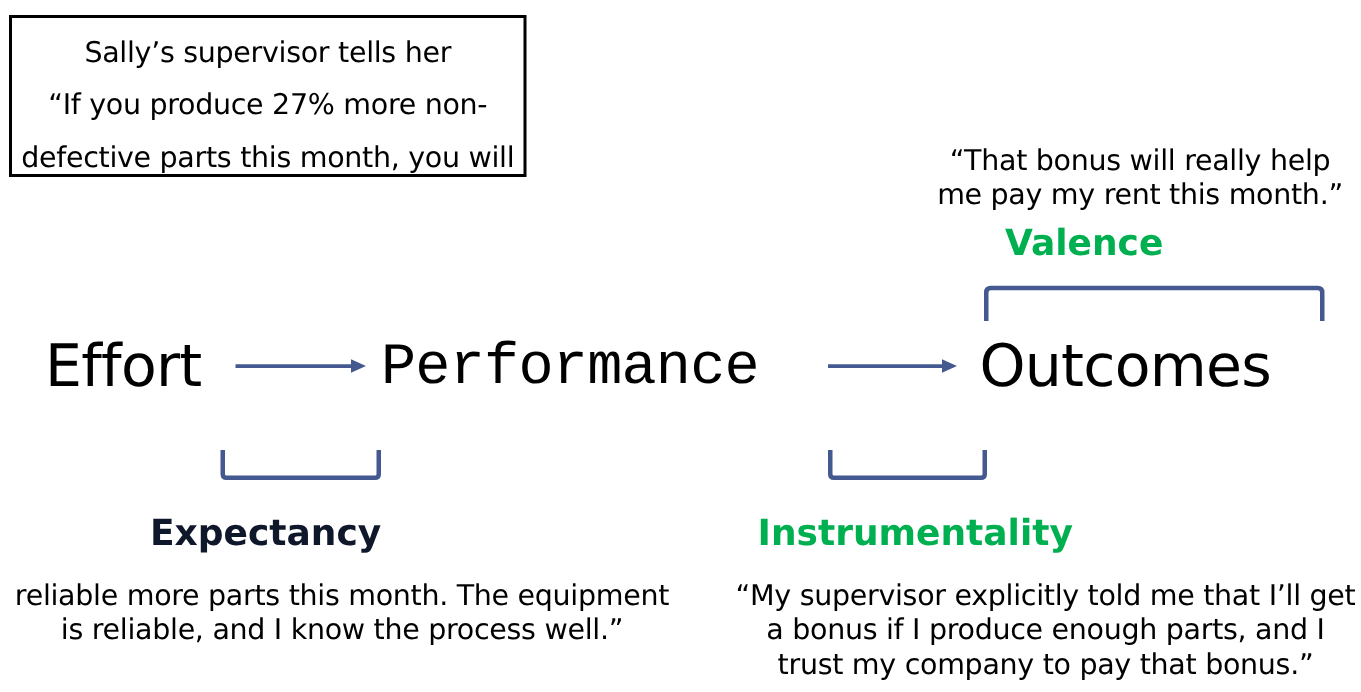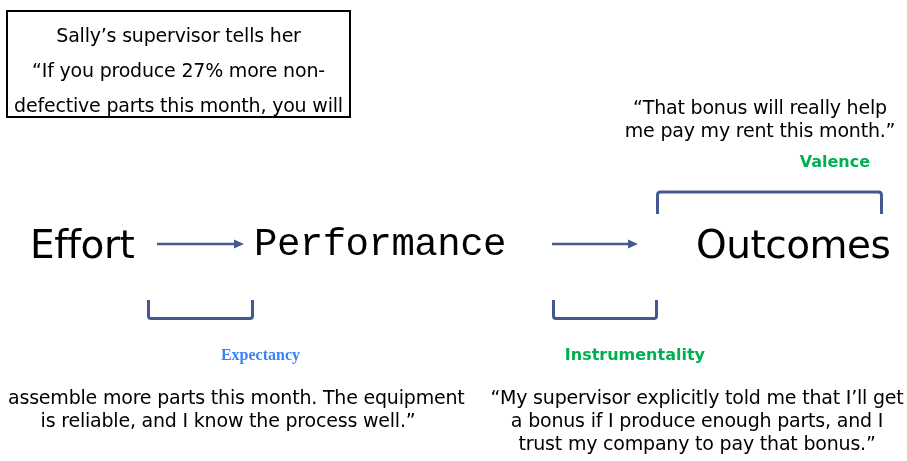--- a/index.html
+++ b/index.html
@@ -4,21 +4,21 @@
 <style>
   html, body { margin: 0; padding: 0; background: #ffffff; }
   body { width: 907px; height: 461px; position: relative; overflow: hidden;
          font-family: "DejaVu Sans", "Liberation Sans", sans-serif; color: #000; }
   .abs { position: absolute; }
   .scenario-box { left: 6px; top: 10px; width: 345px; height: 108px;
     border: 2px solid #000; box-sizing: border-box; display: flex; flex-direction: column;
     align-items: center; justify-content: center; }
   .scenario-line { font-size: 19px; line-height: 23px; white-space: nowrap; letter-spacing: -0.2px; margin-top: 12px; }
   .node { font-size: 39px; line-height: 50px; white-space: nowrap; letter-spacing: -0.5px; top: 220px; }
-  .label { font-weight: bold; font-size: 16px; line-height: 24px; white-space: nowrap; text-align: right; }
+  .label { font-weight: bold; font-size: 24px; line-height: 24px; white-space: nowrap; text-align: left; }
   .quote { font-size: 19px; line-height: 23px; white-space: nowrap; text-align: center; letter-spacing: -0.2px; }
   svg.overlay { position: absolute; left: 0; top: 0; width: 907px; height: 461px; pointer-events: none; }
 </style>
 </head>
 <body>
 
 <div class="abs scenario-box">
   <div class="scenario-line">Sally’s supervisor tells her</div>
   <div class="scenario-line">“If you produce 27% more non-</div>
   <div class="scenario-line">defective parts this month, you will</div>
@@ -26,42 +26,42 @@
 
 <div class="abs quote" style="left:600px; top:96px; width:320px;">
   <div>“That bonus will really help</div>
   <div>me pay my rent this month.”</div>
 </div>
 
 <div class="abs label" style="left:670px; top:150px; width:200px; color:#00b050;">Valence</div>
 
 <div class="abs node" style="left:30px;">Effort</div>
 <div class="abs node" style="left:254px;font-family:Liberation Mono, monospace;">Performance</div>
-<div class="abs node" style="left:653px;margin-left:43px;">Outcomes</div>
+<div class="abs node" style="left:653px;">Outcomes</div>
 
 <svg class="overlay" viewBox="0 0 907 461">
   <g>
     <line x1="157" y1="244" x2="236" y2="244" stroke="#44598f" stroke-width="2.5"></line>
     <polygon points="234,239.5 244,244 234,248.5" fill="#44598f"></polygon>
   </g>
   <g>
     <line x1="552" y1="244" x2="630" y2="244" stroke="#44598f" stroke-width="2.5"></line>
     <polygon points="628,239.5 638,244 628,248.5" fill="#44598f"></polygon>
   </g>
   <path d="M148.5 300 L148.5 316 Q148.5 318.5 151 318.5 L250 318.5 Q252.5 318.5 252.5 316 L252.5 300" fill="none" stroke="#44598f" stroke-width="3"></path>
   <path d="M553.5 300 L553.5 316 Q553.5 318.5 556 318.5 L654 318.5 Q656.5 318.5 656.5 316 L656.5 300" fill="none" stroke="#44598f" stroke-width="3"></path>
   <path d="M657.5 214 L657.5 195 Q657.5 192 660.5 192 L878.5 192 Q881.5 192 881.5 195 L881.5 214" fill="none" stroke="#44598f" stroke-width="3"></path>
 </svg>
 
-<div class="abs label" style="left:100px; top:343px; width:200px; color:#3b82f6;font-family:Liberation Serif, serif;">Expectancy</div>
+<div class="abs label" style="left:100px; top:343px; width:200px; color:#0f172a;">Expectancy</div>
 
 <div class="abs label" style="left:505px; top:343px; width:200px; color:#00b050;">Instrumentality</div>
 
 <div class="abs quote" style="left:8px; top:386px; width:440px;">
-  <div>assemble more parts this month. The equipment</div>
+  <div>reliable more parts this month. The equipment</div>
   <div>is reliable, and I know the process well.”</div>
 </div>
 
 <div class="abs quote" style="left:482px; top:386px; width:430px;">
   <div>“My supervisor explicitly told me that I’ll get</div>
   <div>a bonus if I produce enough parts, and I</div>
   <div>trust my company to pay that bonus.”</div>
 </div>
 
 </body></html>

